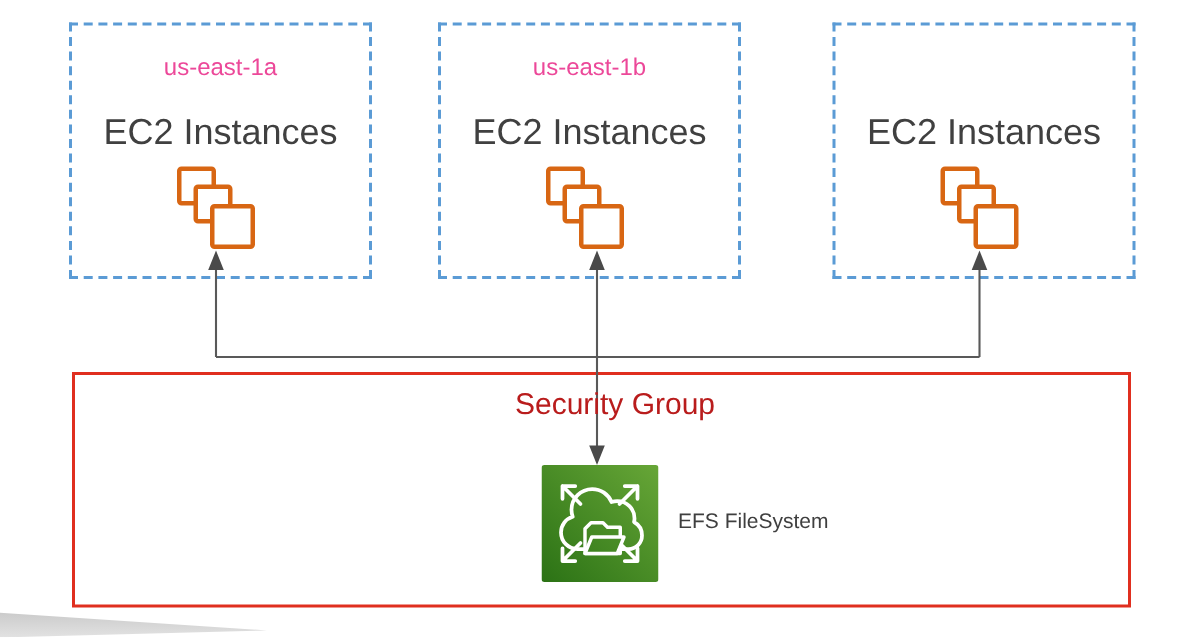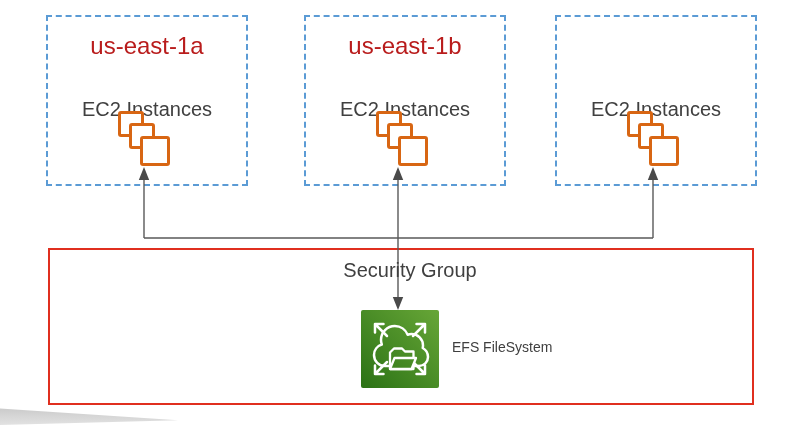--- a/index.html
+++ b/index.html
@@ -7,45 +7,45 @@
     position:relative;width:791px;height:425px;background:#ffffff;overflow:hidden;
     font-family:"Liberation Sans",sans-serif;
   }
   
   .az-box{
     position:absolute;top:15px;width:202px;height:171px;box-sizing:border-box;
     border:2px dashed #5B9BD5;background:#ffffff;
   }
   .az-box .az-label{
     position:absolute;top:18px;left:0;width:100%;text-align:center;
-    color:#b91c1c;font-size:24px;line-height:22px;
+    color:#ec4899;font-size:16px;line-height:22px;
   }
   .az-box .az-sub{
     position:absolute;top:61px;left:0;width:100%;text-align:center;
-    color:#404040;font-size:20px;line-height:22px;margin-top:20px;
+    color:#404040;font-size:24px;line-height:22px;
   }
   
   .ec2-icon{position:absolute;left:70px;top:94px;width:54px;height:57px;}
   .ec2-icon .sq{
     position:absolute;box-sizing:border-box;background:#ffffff;
     border:3px solid #D86613;border-radius:3px;
   }
   .ec2-icon .sq.back{left:0;top:0;width:26px;height:26px;}
   .ec2-icon .sq.mid{left:11px;top:12px;width:26px;height:26px;}
   .ec2-icon .sq.front{left:22px;top:25px;width:30px;height:30px;}
   
   #connectors{position:absolute;left:0;top:0;width:791px;height:425px;pointer-events:none;}
   
   #sg-box{
     position:absolute;left:48px;top:248px;width:706px;height:157px;box-sizing:border-box;
     border:2px solid #E02F1F;background:#ffffff;
   }
   #sg-label{
     position:absolute;left:310px;top:258px;width:200px;text-align:center;
-    color:#404040;font-size:20px;line-height:24px;
+    color:#b91c1c;font-size:20px;line-height:24px;
   }
   #efs-icon{position:absolute;left:361px;top:310px;width:78px;height:78px;}
   #efs-label{
     position:absolute;left:452px;top:334px;color:#3F3F3F;font-size:14px;line-height:26px;
   }
   
   #corner-wedge{
     position:absolute;left:0;top:407px;width:178px;height:18px;
     background:linear-gradient(to bottom,#c9c9c9,#e2e2e2);
     clip-path:polygon(0 8%, 100% 74%, 0 100%);
@@ -59,21 +59,21 @@
   <div class="az-box" style="left:46px">
     <div class="az-label">us-east-1a</div>
     <div class="az-sub">EC2 Instances</div>
     <div class="ec2-icon">
       <div class="sq back"></div>
       <div class="sq mid"></div>
       <div class="sq front"></div>
     </div>
   </div>
 
-  <div class="az-box" style="left:304px">
+  <div class="az-box" style="left:292px">
     <div class="az-label">us-east-1b</div>
     <div class="az-sub">EC2 Instances</div>
     <div class="ec2-icon">
       <div class="sq back"></div>
       <div class="sq mid"></div>
       <div class="sq front"></div>
     </div>
   </div>
 
   <div class="az-box" style="left:555px">

